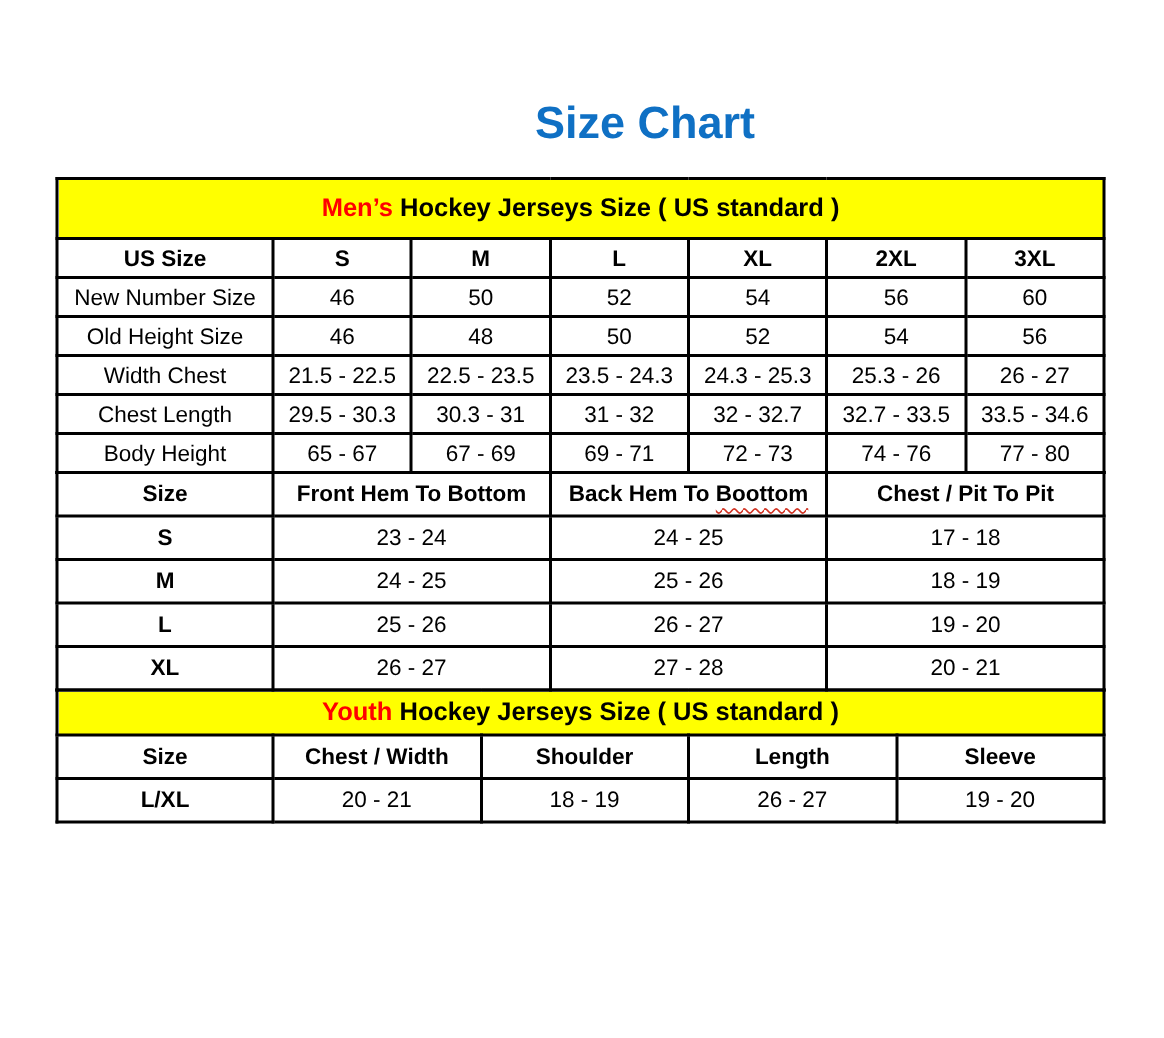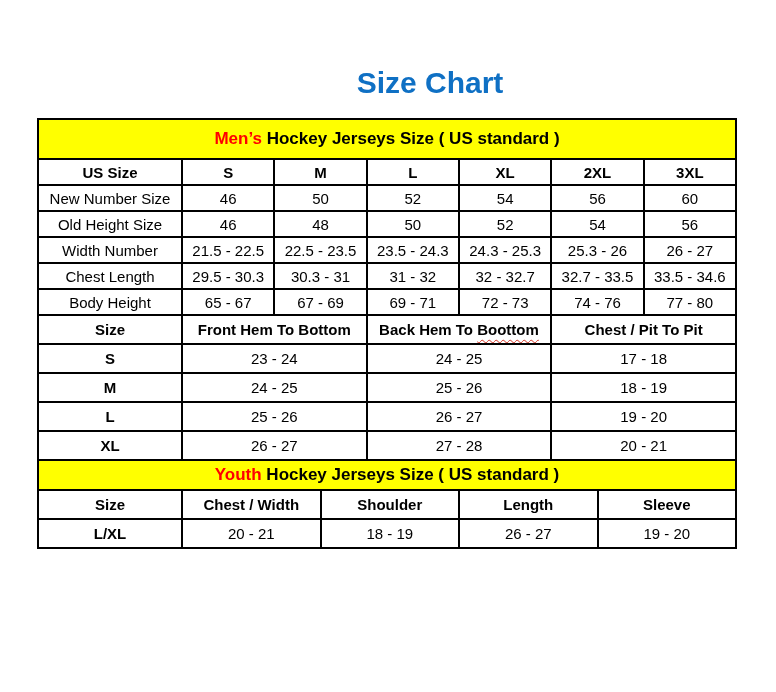--- a/index.html
+++ b/index.html
@@ -135,21 +135,21 @@
           <tr>
             <td class="rowlabel">Old Height Size</td>
             <td class="val">46</td>
             <td class="val">48</td>
             <td class="val">50</td>
             <td class="val">52</td>
             <td class="val">54</td>
             <td class="val">56</td>
           </tr>
           <tr>
-            <td class="rowlabel">Width Number</td>
+            <td class="rowlabel">Width Chest</td>
             <td class="val">21.5 - 22.5</td>
             <td class="val">22.5 - 23.5</td>
             <td class="val">23.5 - 24.3</td>
             <td class="val">24.3 - 25.3</td>
             <td class="val">25.3 - 26</td>
             <td class="val">26 - 27</td>
           </tr>
           <tr>
             <td class="rowlabel">Chest Length</td>
             <td class="val">29.5 - 30.3</td>

